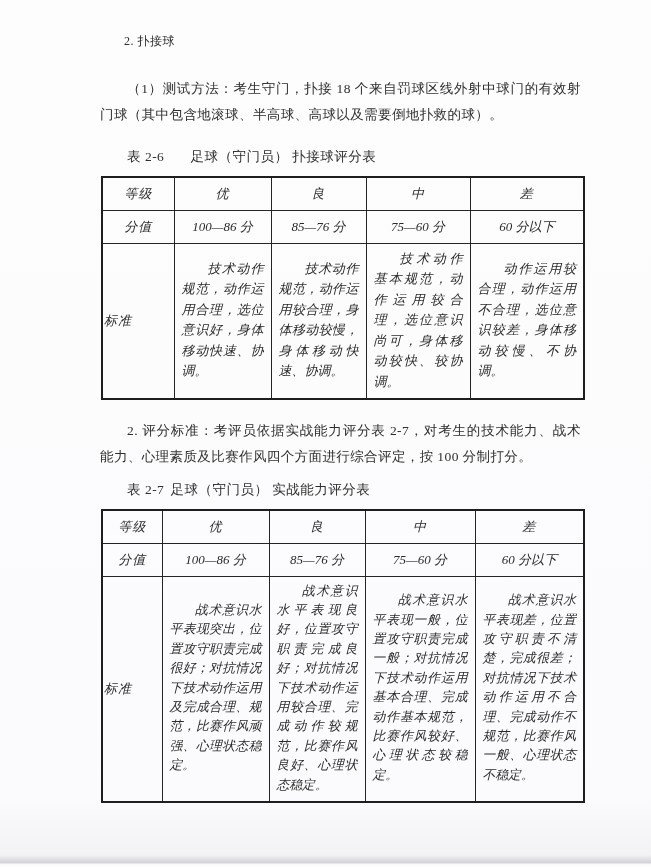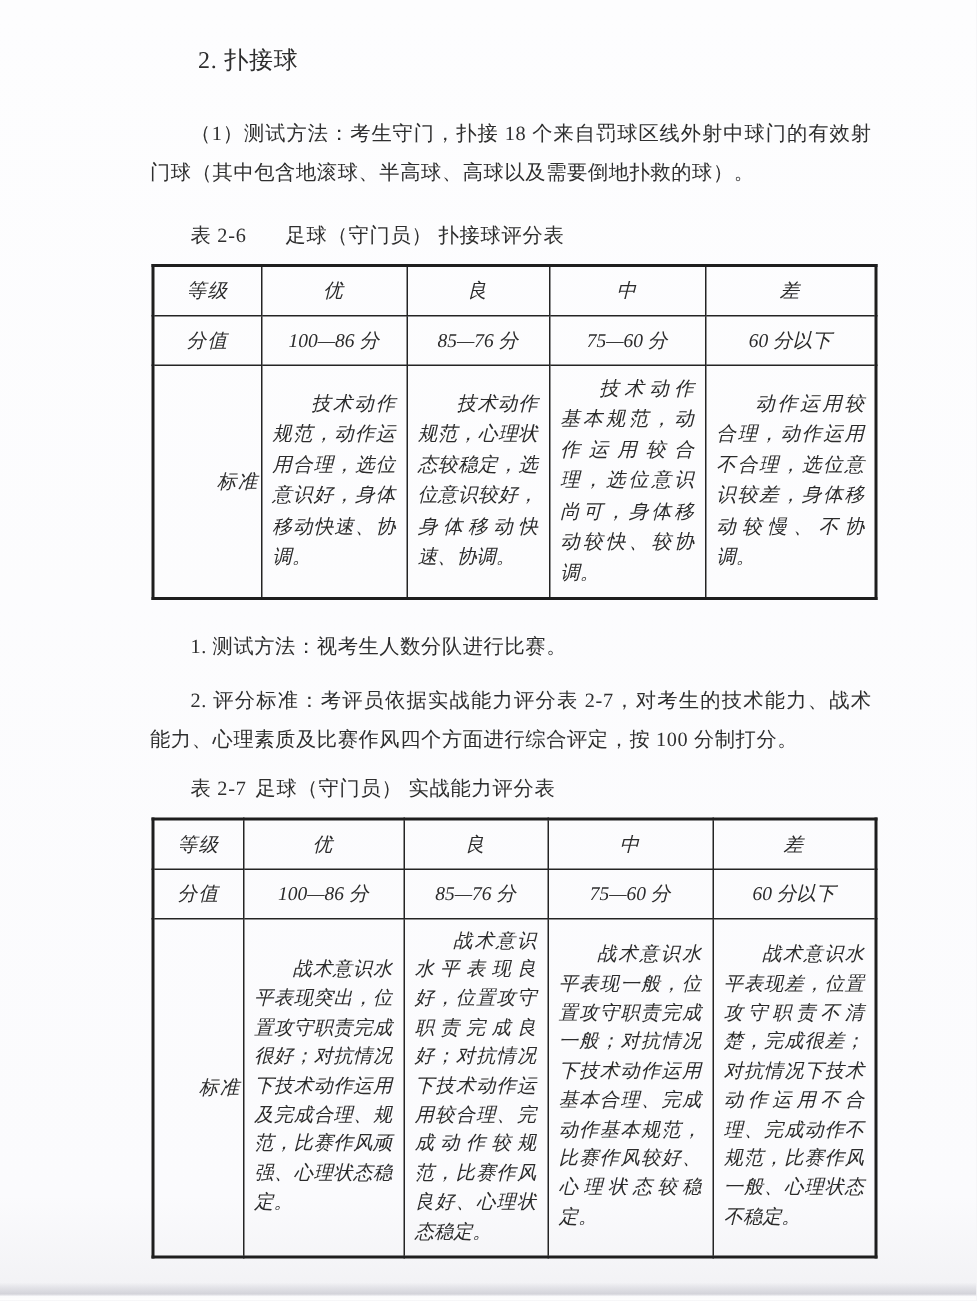--- a/index.html
+++ b/index.html
@@ -13,21 +13,21 @@
     height: 867px;
     margin: 0 auto;
     box-sizing: border-box;
     background: linear-gradient(180deg, #fdfdfe 0%, #fbfbfd 92%, #f2f2f5 99%, #fefefe 100%);
     font-family: "Liberation Serif", "DejaVu Serif", serif;
     color: #2e2e2e;
     padding: 30px 70px 0 100px;
     overflow: hidden;
   }
   .heading {
-    font-size: 16px;
+    font-size: 12px;
     line-height: 22px;
     text-indent: 2em;
     margin: 0 0 24px 0;
     letter-spacing: 0.5px;
   }
   .para {
     font-size: 13.5px;
     line-height: 26px;
     text-align: justify;
     text-indent: 2em;
@@ -56,21 +56,21 @@
     background: transparent;
     font-style: italic;
   }
   table.score-table td {
     border: 1.5px solid #242424;
     font-size: 13px;
     color: #2b2b2b;
     box-sizing: border-box;
   }
   td.label-cell {
-    text-align: right;
+    text-align: left;
     vertical-align: middle;
     letter-spacing: 1px;
   }
   td.grade-cell {
     height: 33px;
     text-align: center;
     vertical-align: middle;
     letter-spacing: 1px;
   }
   td.score-cell {
@@ -136,29 +136,28 @@
       <tr>
         <td class="score-cell label-cell">分值</td>
         <td class="score-cell">100—86 分</td>
         <td class="score-cell">85—76 分</td>
         <td class="score-cell">75—60 分</td>
         <td class="score-cell">60 分以下</td>
       </tr>
       <tr>
         <td class="label-cell">标准</td>
         <td class="std-cell">技术动作规范，动作运用合理，选位意识好，身体移动快速、协调。</td>
-        <td class="std-cell">技术动作规范，心理状态较稳定，选位意识较好，身体移动快速、协调。</td>
+        <td class="std-cell">技术动作规范，动作运用较合理，身体移动较慢，身体移动快速、协调。</td>
         <td class="std-cell">技术动作基本规范，动作运用较合理，选位意识尚可，身体移动较快、较协调。</td>
         <td class="std-cell">动作运用较合理，动作运用不合理，选位意识较差，身体移动较慢、不协调。</td>
       </tr>
     </tbody>
   </table>
 
 
-  <p class="para" style="margin-bottom:10px;">1. 测试方法：视考生人数分队进行比赛。</p>
 
   <p class="para" style="margin-bottom:10px;">2. 评分标准：考评员依据实战能力评分表 2-7，对考生的技术能力、战术能力、心理素质及比赛作风四个方面进行综合评定，按 100 分制打分。</p>
 
   <div class="table-caption">
     <span class="cap-label-narrow">表 2-7</span><span>足球（守门员） 实战能力评分表</span>
   </div>
 
   <table class="score-table" id="table-2-7">
     <colgroup>
       <col style="width:60px">

